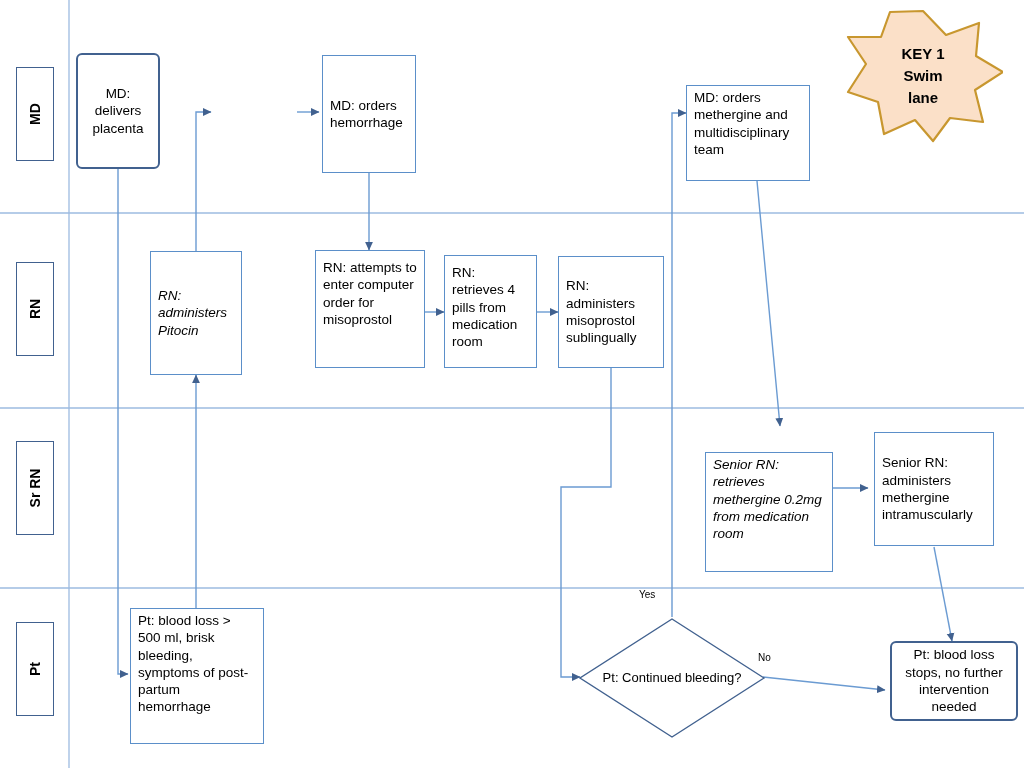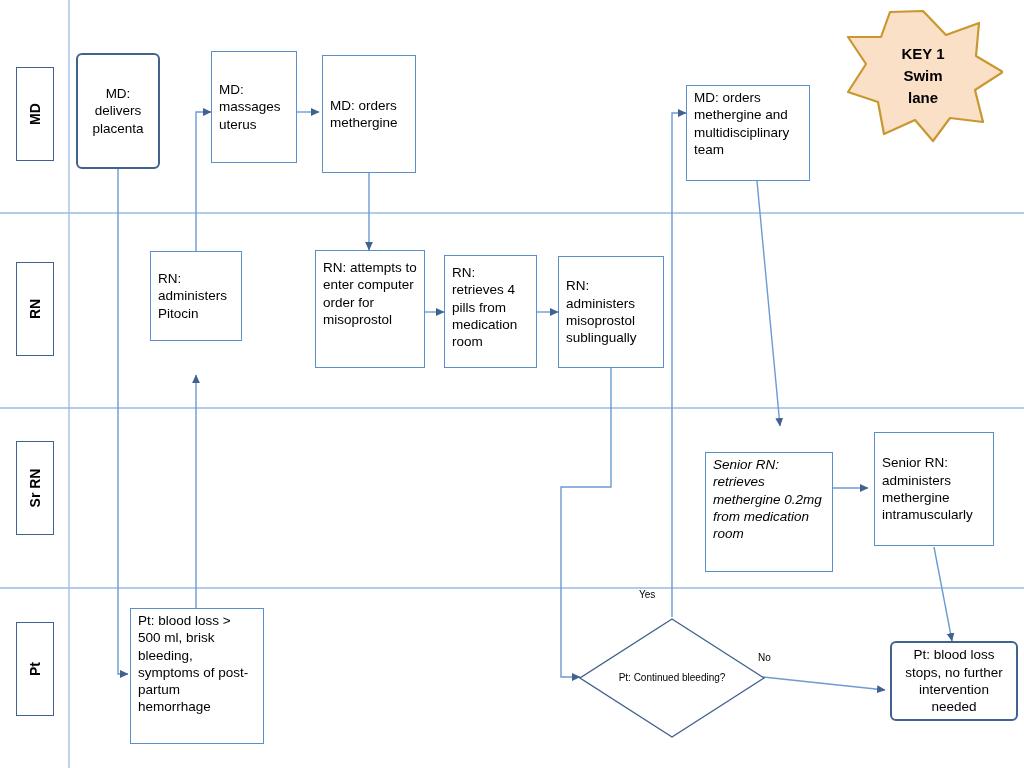--- a/index.html
+++ b/index.html
@@ -69,21 +69,21 @@
   .diamond-text {
     position: absolute;
     left: 0;
     top: 0;
     width: 100%;
     height: 100%;
     display: flex;
     align-items: center;
     justify-content: center;
     text-align: center;
-    font-size: 10px;
+    font-size: 13px;
     line-height: 1.28;
     color: #000000;
   }
   .edge-label {
     position: absolute;
     font-size: 10px;
     color: #000000;
     z-index: 4;
     white-space: nowrap;
   }
@@ -165,27 +165,26 @@
   </div>
   <div class="lane-label" style="left:16px; top:441px; width:38px; height:94px;">
     <span>Sr RN</span>
   </div>
   <div class="lane-label" style="left:16px; top:622px; width:38px; height:94px;">
     <span>Pt</span>
   </div>
 
   <div class="node term" style="left:76px; top:53px; width:84px; height:116px;">MD: delivers placenta</div>
 
-  <div class="node" style="left:211px; top:51px; width:86px; height:112px; border:1.5px solid #5b8fc9;">MD: massages uterus</div>
-
-  <div class="node" style="left:322px; top:55px; width:94px; height:118px; border:1.5px solid #5b8fc9;">MD: orders methergine</div>
+
+  <div class="node" style="left:322px; top:55px; width:94px; height:118px; border:1.5px solid #5b8fc9;">MD: orders hemorrhage</div>
 
   <div class="node" style="left:686px; top:85px; width:124px; height:96px; border:1.5px solid #5b8fc9; align-items:flex-start; padding-top:3px;">MD: orders methergine and multidisciplinary team</div>
 
-  <div class="node" style="left:150px; top:251px; width:92px; height:90px; border:1.5px solid #5b8fc9;">RN: administers Pitocin</div>
+  <div class="node" style="left:150px; top:251px; width:92px; height:124px; border:1.5px solid #5b8fc9;font-style:italic;">RN: administers Pitocin</div>
 
   <div class="node" style="left:315px; top:250px; width:110px; height:118px; border:1.5px solid #5b8fc9; align-items:flex-start; padding-top:8px;">RN: attempts to enter computer order for misoprostol</div>
 
   <div class="node" style="left:444px; top:255px; width:93px; height:113px; border:1.5px solid #5b8fc9; align-items:flex-start; padding-top:8px;">RN: retrieves 4 pills from medication room</div>
 
   <div class="node" style="left:558px; top:256px; width:106px; height:112px; border:1.5px solid #5b8fc9;">RN: administers misoprostol sublingually</div>
 
   <div class="node" style="left:705px; top:452px; width:128px; height:120px; border:1.5px solid #5b8fc9; align-items:flex-start; font-style:italic;">Senior RN: retrieves methergine 0.2mg from medication room</div>
 
   <div class="node" style="left:874px; top:432px; width:120px; height:114px; border:1.5px solid #5b8fc9;">Senior RN: administers methergine intramuscularly</div>

